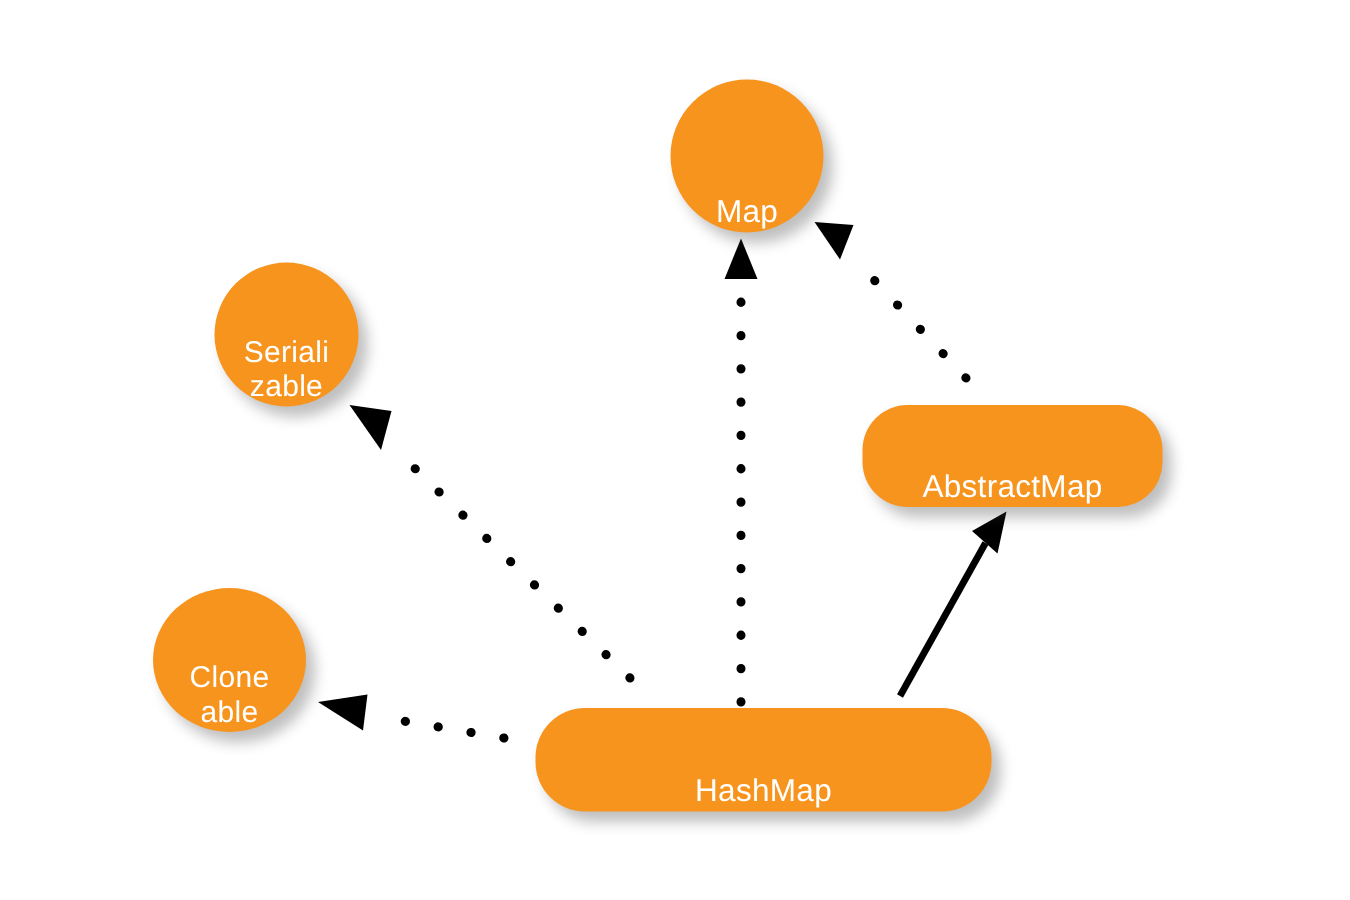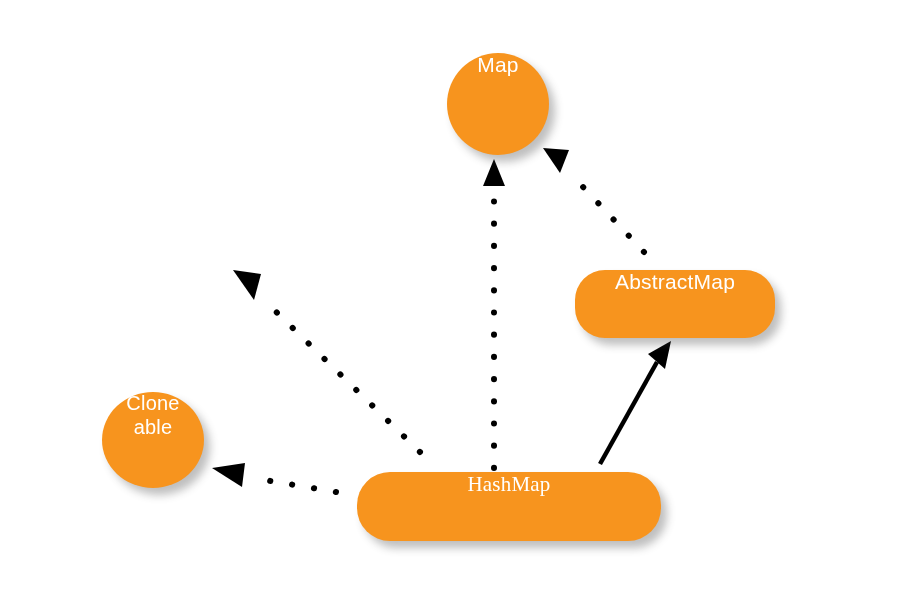--- a/index.html
+++ b/index.html
@@ -25,21 +25,21 @@
     left: 0;
     top: 0;
     width: 900px;
     height: 600px;
   }
   .node {
     position: absolute;
     background: #f7941e;
     color: #ffffff;
     display: flex;
-    align-items: flex-start;
+    align-items: flex-end;
     justify-content: center;
     text-align: center;
     box-sizing: border-box;
     box-shadow: 6px 7px 9px rgba(60,60,60,0.33);
     z-index: 3;
   }
   .node.ellipse {
     border-radius: 50%;
   }
   .node.rounded {
@@ -87,27 +87,31 @@
     <g>
       <line x1="600" y1="464" x2="657" y2="362" stroke="#000000" stroke-width="4.5" stroke-linecap="butt"></line>
       <polygon points="671,341 648,354 665,369" fill="#000000"></polygon>
     </g>
   </svg>
 
   <div class="node ellipse" style="left:447px; top:53px; width:102px; height:102px;">
     <span class="node-label">Map</span>
   </div>
 
+  <div class="node ellipse" style="left:143px; top:175px; width:96px; height:96px;">
+    <span class="node-label small">Seriali
+zable</span>
+  </div>
 
   <div class="node rounded" style="left:575px; top:270px; width:200px; height:68px; border-radius:30px;">
     <span class="node-label">AbstractMap</span>
   </div>
 
   <div class="node ellipse" style="left:102px; top:392px; width:102px; height:96px;">
     <span class="node-label small">Clone
 able</span>
   </div>
 
-  <div class="node rounded" style="left:357px; top:472px; width:304px; height:69px; border-radius:33px;font-family:Liberation Serif, serif;">
+  <div class="node rounded" style="left:357px; top:472px; width:304px; height:69px; border-radius:33px;">
     <span class="node-label">HashMap</span>
   </div>
 
 </div>
 
 </body></html>

